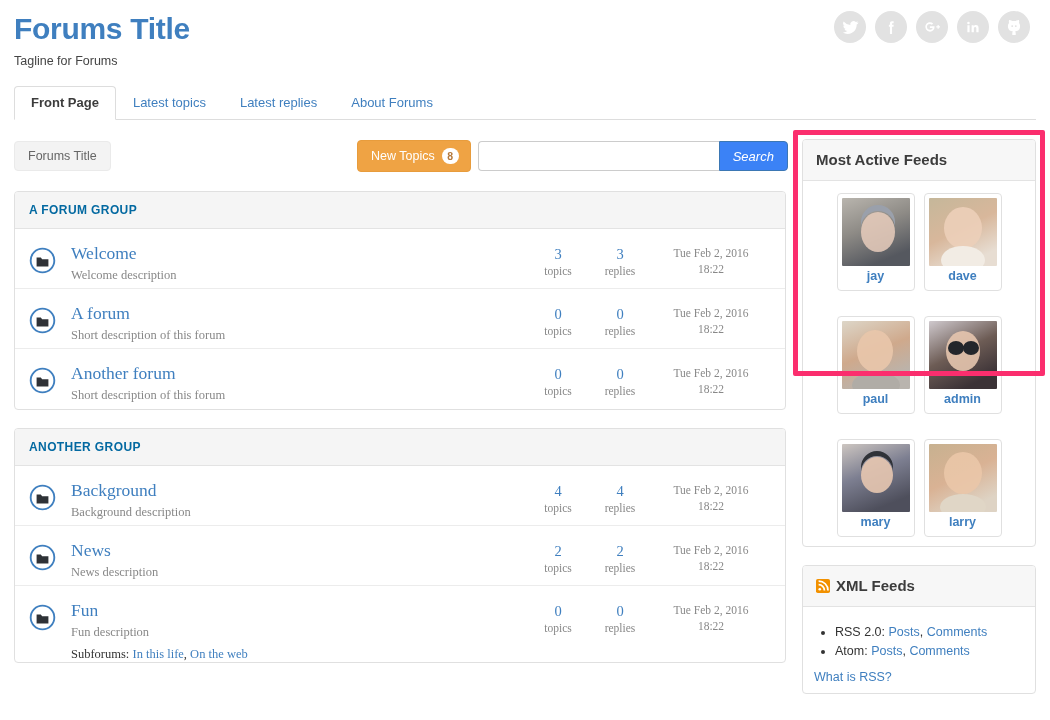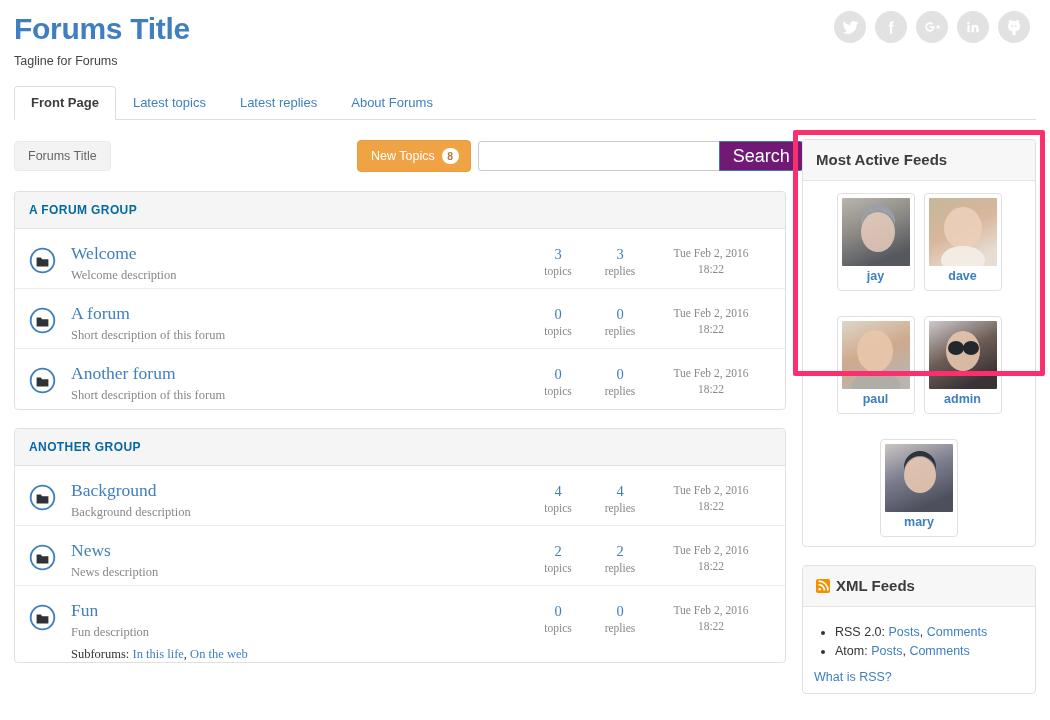--- a/index.html
+++ b/index.html
@@ -68,23 +68,23 @@
     min-width: 17px; height: 16px; font-size: 10.5px; font-weight: bold;
     display: flex; align-items: center; justify-content: center; padding: 0 4px;
   }
   .search-wrap { display: flex; margin-left: 7px; }
   .search-input {
     width: 241px; height: 30px; border: 1px solid #cccccc;
     border-right: none; border-radius: 4px 0 0 4px;
     padding: 0 9px; font-size: 12.5px; font-family: inherit; outline: none; color: #555;
   }
   .btn-search {
-    background: #701a75; color: #ffffff; border: 1px solid #3b77b4;
+    background: #3b82f6; color: #ffffff; border: 1px solid #3b77b4;
     border-radius: 0 4px 4px 0; padding: 0 13px; height: 30px;
-    font-size: 18px; font-family: inherit; cursor: pointer;
+    font-size: 13px; font-family: inherit; cursor: pointer; font-style: italic;
   }
 
   
   .panel {
     border: 1px solid #e0e0e0; border-radius: 4px; margin-top: 18px;
     overflow: hidden; background: #ffffff;
   }
   .group-head {
     background: #f5f5f5; border-bottom: 1px solid #e3e3e3;
     padding: 11px 14px; font-size: 12px; font-weight: bold;
@@ -471,20 +471,35 @@
                       <stop offset="100%" stop-color="#4e4f5c"></stop>
                 </linearGradient>
                   </defs>
                 <rect width="68" height="68" fill="url(#g4)"></rect>
                 <ellipse cx="35" cy="31" rx="16" ry="18" fill="#e7c6b0" opacity="0.9"></ellipse>
                 <path d="M19 28a16 16 0 0 1 32 0v-5a16 16 0 0 0-32 0z" fill="#2f3238"></path>
               </svg>
               <span class="user-name">mary</span>
             </div>
 
+            <div class="user-card">
+              <svg class="avatar" viewBox="0 0 68 68">
+                <defs>
+                    <linearGradient id="g5" x1="0" y1="0" x2="0.5" y2="1">
+                  <stop offset="0%" stop-color="#c7b190"></stop>
+                      <stop offset="55%" stop-color="#d9b294"></stop>
+                      <stop offset="100%" stop-color="#ded3c4"></stop>
+                </linearGradient>
+                  </defs>
+                <rect width="68" height="68" fill="url(#g5)"></rect>
+                <ellipse cx="34" cy="29" rx="19" ry="21" fill="#eac7a9" opacity="0.9"></ellipse>
+                <ellipse cx="34" cy="63" rx="23" ry="13" fill="#e0d6c6"></ellipse>
+              </svg>
+              <span class="user-name">larry</span>
+            </div>
 
           </div>
         </div>
       </div>
 
       <div class="widget">
         <div class="widget-head">
           <span>
             <svg class="rss-icon" viewBox="0 0 16 16">
                 <rect width="16" height="16" rx="2" fill="#f29100"></rect>

